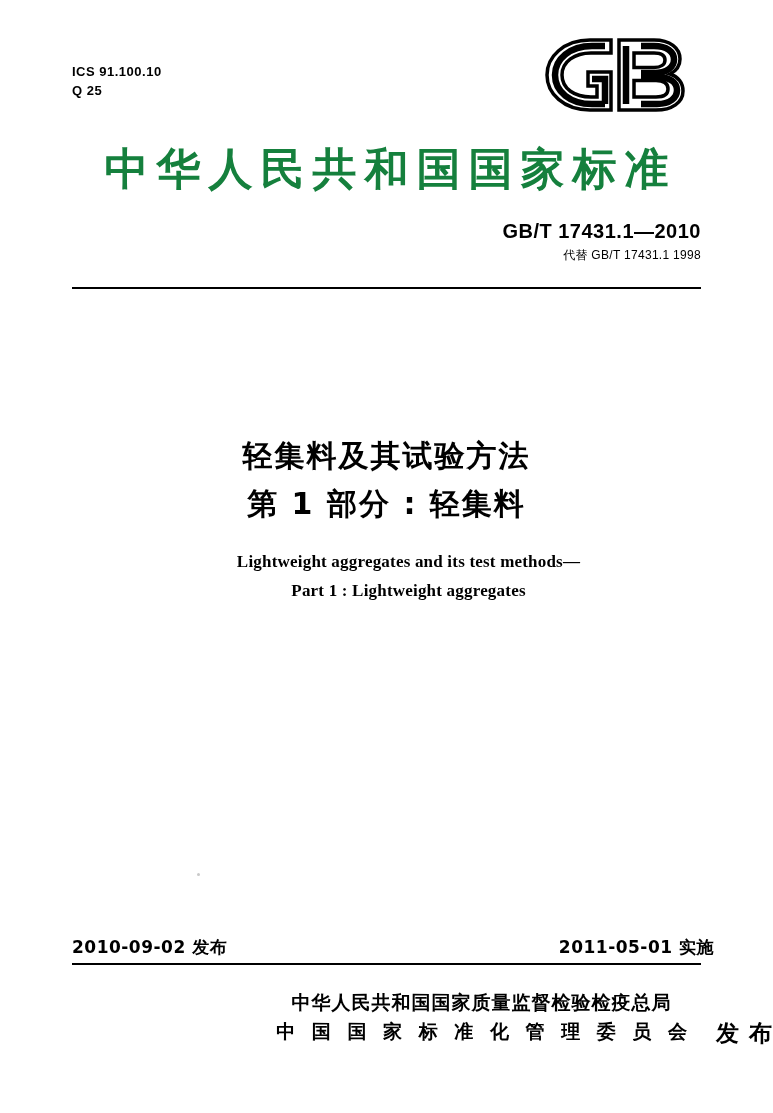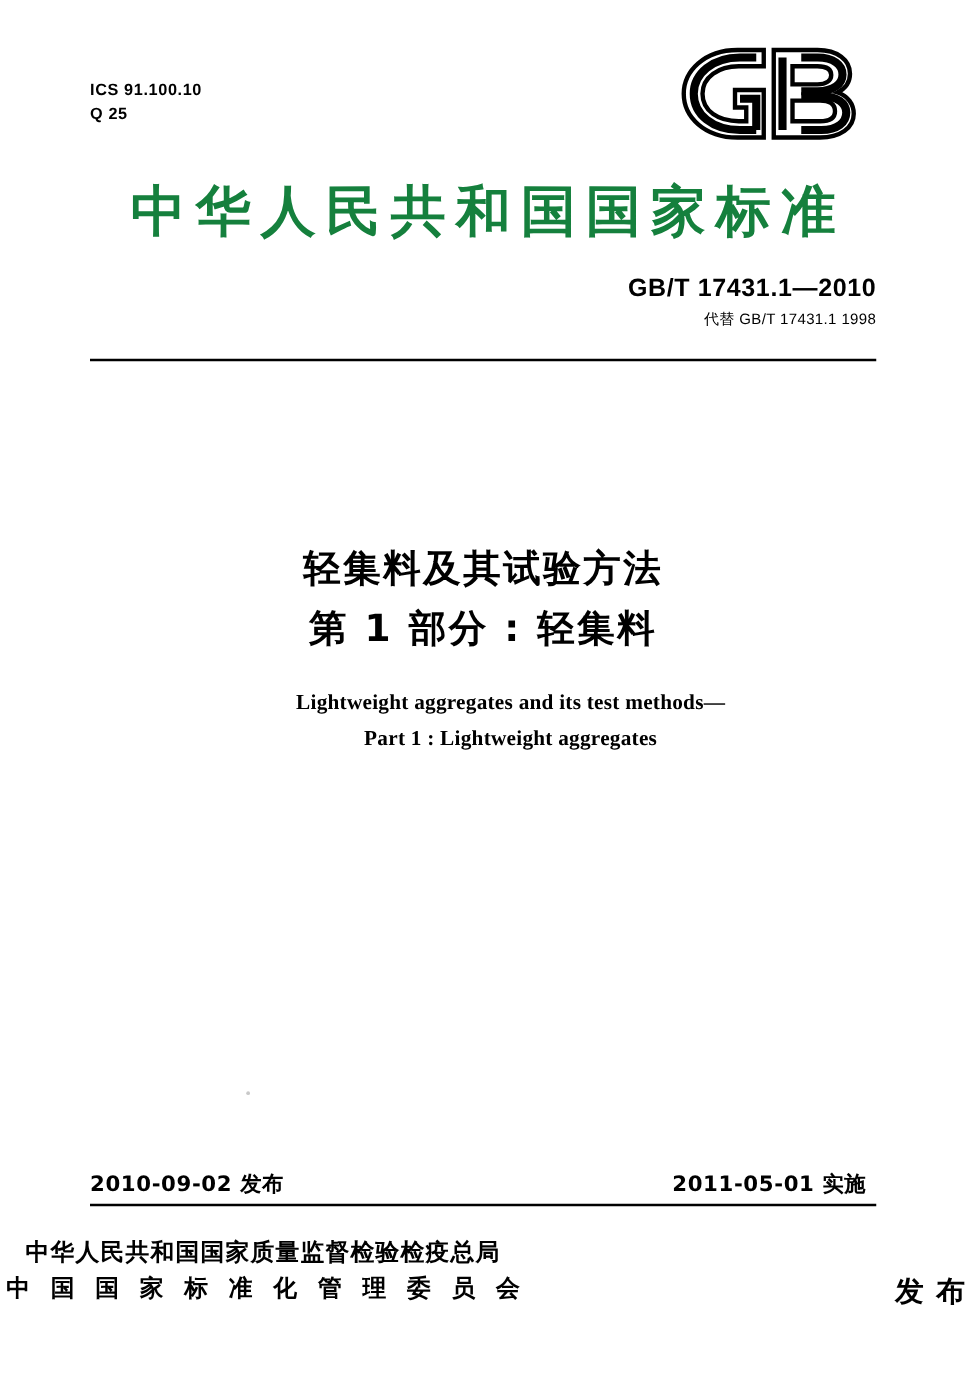--- a/index.html
+++ b/index.html
@@ -115,21 +115,21 @@
     font-size: 17px;
     line-height: 29px;
     letter-spacing: 0.2px;
     padding-left: 44px;
   }
 
   
   .dates {
     position: absolute;
     left: 72px;
-    right: 80px;
+    right: 59px;
     top: 936px;
     display: flex;
     justify-content: space-between;
     align-items: baseline;
     font-family: "DejaVu Sans", sans-serif;
     font-size: 17px;
     font-weight: bold;
     letter-spacing: 0.5px;
   }
   .dates .date-item { white-space: nowrap; }
@@ -143,21 +143,21 @@
     border-top: 2px solid #000;
   }
 
   
   .issuer {
     position: absolute;
     left: 0;
     right: 0;
     top: 988px;
     display: flex;
-    justify-content: space-between;
+    justify-content: flex-end;
     align-items: flex-start;
   }
   .issuer-names {
     text-align: center;
     font-family: "DejaVu Sans", sans-serif;
     font-weight: bold;
     font-size: 19px;
     line-height: 29px;
     letter-spacing: 1px;
   }

